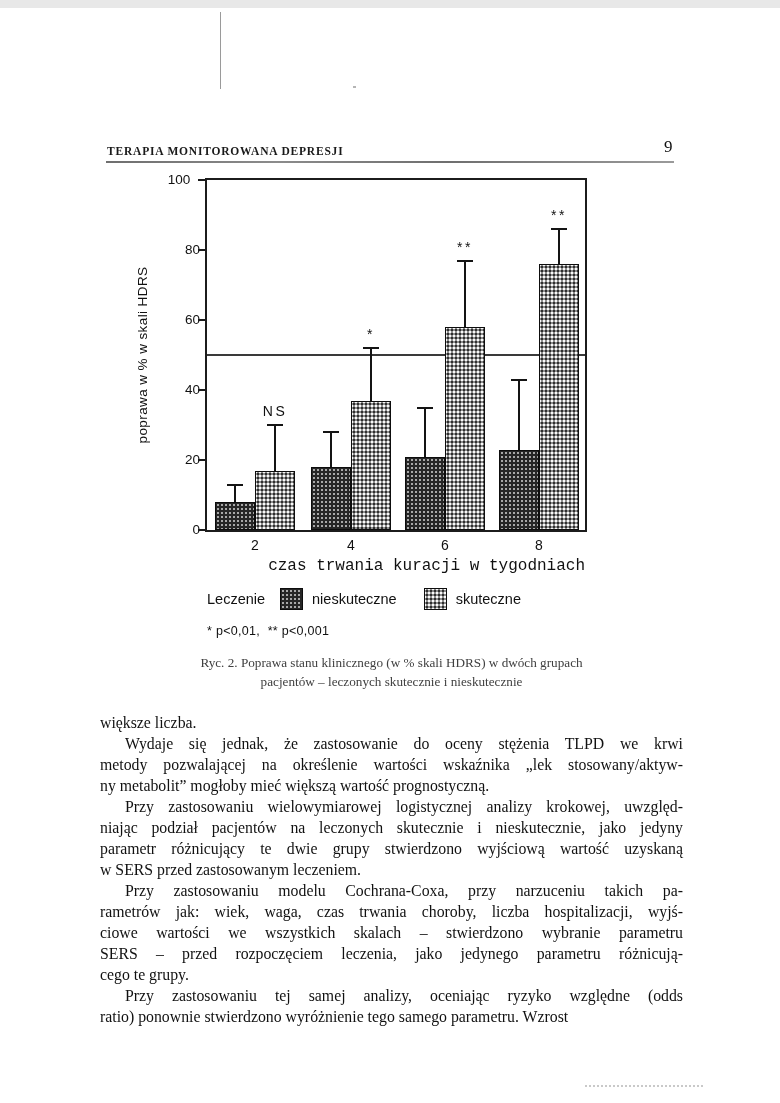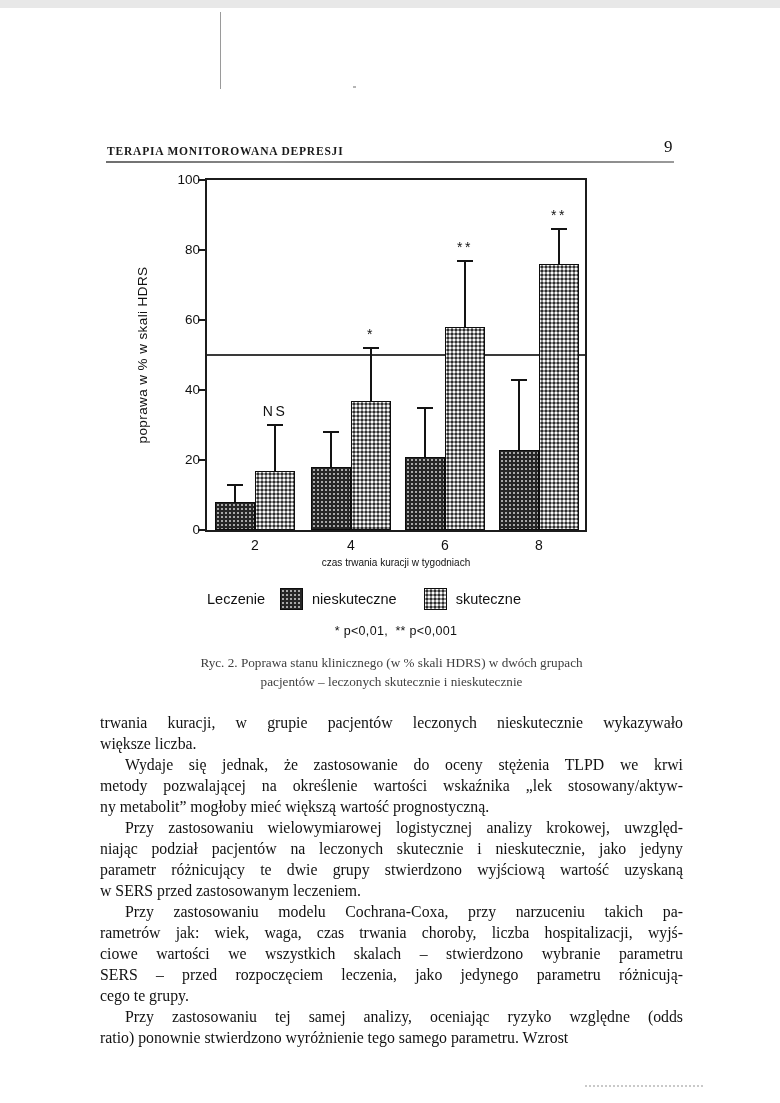--- a/index.html
+++ b/index.html
@@ -55,35 +55,35 @@
   .x-tick-labels { position:absolute; left:207px; top:529px; width:378px; height:18px;
     font-family:"Liberation Sans", sans-serif; font-size:14px; color:#111; }
   .xtick-label { position:absolute; transform:translateX(-50%); }
   .ylabel {
     position:absolute; left:142px; top:347px;
     transform:translate(-50%,-50%) rotate(-90deg); transform-origin:center;
     font-family:"Liberation Sans", sans-serif; font-size:13.5px; letter-spacing:.4px;
     white-space:nowrap; color:#111;
   }
   .xlabel {
-    position:absolute; left:207px; top:549px; width:378px; text-align:center;
-    font-family:Liberation Sans, sans-serif; font-size:10px; color:#111;
+    position:absolute; left:207px; top:549px; width:378px; text-align:right;
+    font-family:Liberation Mono, monospace; font-size:16px; color:#111;
   }
   
   .legend {
     position:absolute; left:207px; top:579px; height:24px;
     display:flex; align-items:center;
     font-family:"Liberation Sans", sans-serif; font-size:14.5px; color:#111;justify-content:space-between;
   }
   .legend-title { margin-right:15px; }
   .swatch { width:21px; height:20px; display:inline-block; }
   .legend-label-1 { margin-left:9px; margin-right:27px; }
   .legend-label-2 { margin-left:9px; }
   .signote {
-    position:absolute; left:207px; top:616px; width:378px; text-align:center;
+    position:absolute; left:207px; top:616px; width:378px; 
     font-family:"Liberation Sans", sans-serif; font-size:12.5px; letter-spacing:.3px;
     color:#111; white-space:pre;
   }
   
   .caption { position:absolute; left:100px; top:646px; width:583px; text-align:center;
     font-size:13.2px; line-height:18.5px; color:#404040; }
   
   .body-text { position:absolute; left:100px; top:704px; width:583px;
     font-size:15.8px; line-height:21px; color:#111; }
   .bl { text-align:justify; text-align-last:justify; white-space:normal; }
@@ -103,21 +103,21 @@
   <div class="page-number">9</div>
   <div class="header-rule"></div>
 
   <div class="ylabel">poprawa w % w skali HDRS</div>
   <div class="y-tick-labels" id="y-tick-labels">
       <div class="ytick-label" style="top: 342px;">0</div>
       <div class="ytick-label" style="top: 272px;">20</div>
       <div class="ytick-label" style="top: 202px;">40</div>
       <div class="ytick-label" style="top: 132px;">60</div>
       <div class="ytick-label" style="top: 62px;">80</div>
-      <div class="ytick-label" style="top: -8px;">100</div>
+      <div class="ytick-label" style="top: -8px; text-align: center;">100</div>
     </div>
   <div class="plot" id="plot">
       <div class="ref-line" style="top: 174px;"></div>
       <div class="bar pat-dark" style="left: 8px; width: 40px; height: 28px;"></div>
       <div class="ebar" style="left: 27px; top: 304.5px; height: 17.5px;"></div>
       <div class="ecap" style="left: 20px; top: 303.5px;"></div>
       <div class="bar pat-light" style="left: 48px; width: 40px; height: 59.5px;"></div>
       <div class="ebar" style="left: 67px; top: 245px; height: 45.5px;"></div>
       <div class="ecap" style="left: 60px; top: 244px;"></div>
       <div class="ann" style="left: 68px; top: 223px;">NS</div>
@@ -165,21 +165,20 @@
     <span class="legend-label-2">skuteczne</span>
   </div>
   <div class="signote">* p&lt;0,01,  ** p&lt;0,001</div>
 
   <div class="caption">
     <div>Ryc. 2. Poprawa stanu klinicznego (w % skali HDRS) w dwóch grupach</div>
     <div>pacjentów – leczonych skutecznie i nieskutecznie</div>
   </div>
 
   <div class="body-text" id="body-text">
-      <div class="bl">trwania kuracji, w grupie pacjentów leczonych nieskutecznie wykazywało</div>
       <div class="bl last">większe liczba.</div>
       <div class="bl indent">Wydaje się jednak, że zastosowanie do oceny stężenia TLPD we krwi</div>
       <div class="bl">metody pozwalającej na określenie wartości wskaźnika „lek stosowany/aktyw-</div>
       <div class="bl last">ny metabolit” mogłoby mieć większą wartość prognostyczną.</div>
       <div class="bl indent">Przy zastosowaniu wielowymiarowej logistycznej analizy krokowej, uwzględ-</div>
       <div class="bl">niając podział pacjentów na leczonych skutecznie i nieskutecznie, jako jedyny</div>
       <div class="bl">parametr różnicujący te dwie grupy stwierdzono wyjściową wartość uzyskaną</div>
       <div class="bl last">w SERS przed zastosowanym leczeniem.</div>
       <div class="bl indent">Przy zastosowaniu modelu Cochrana-Coxa, przy narzuceniu takich pa-</div>
       <div class="bl">rametrów jak: wiek, waga, czas trwania choroby, liczba hospitalizacji, wyjś-</div>

